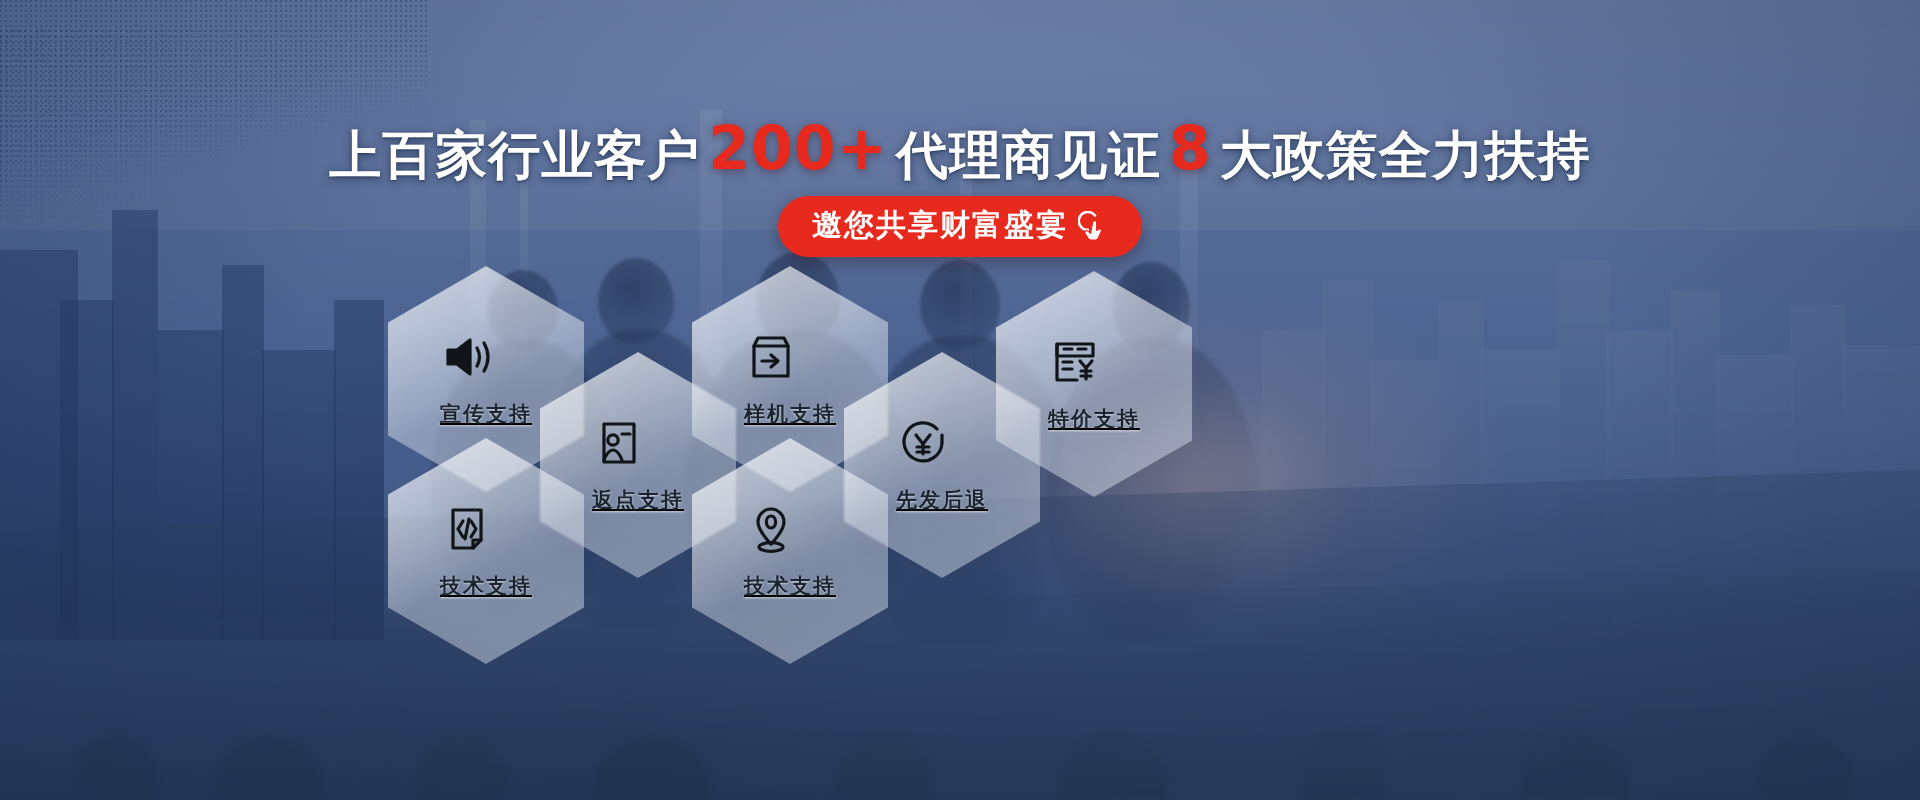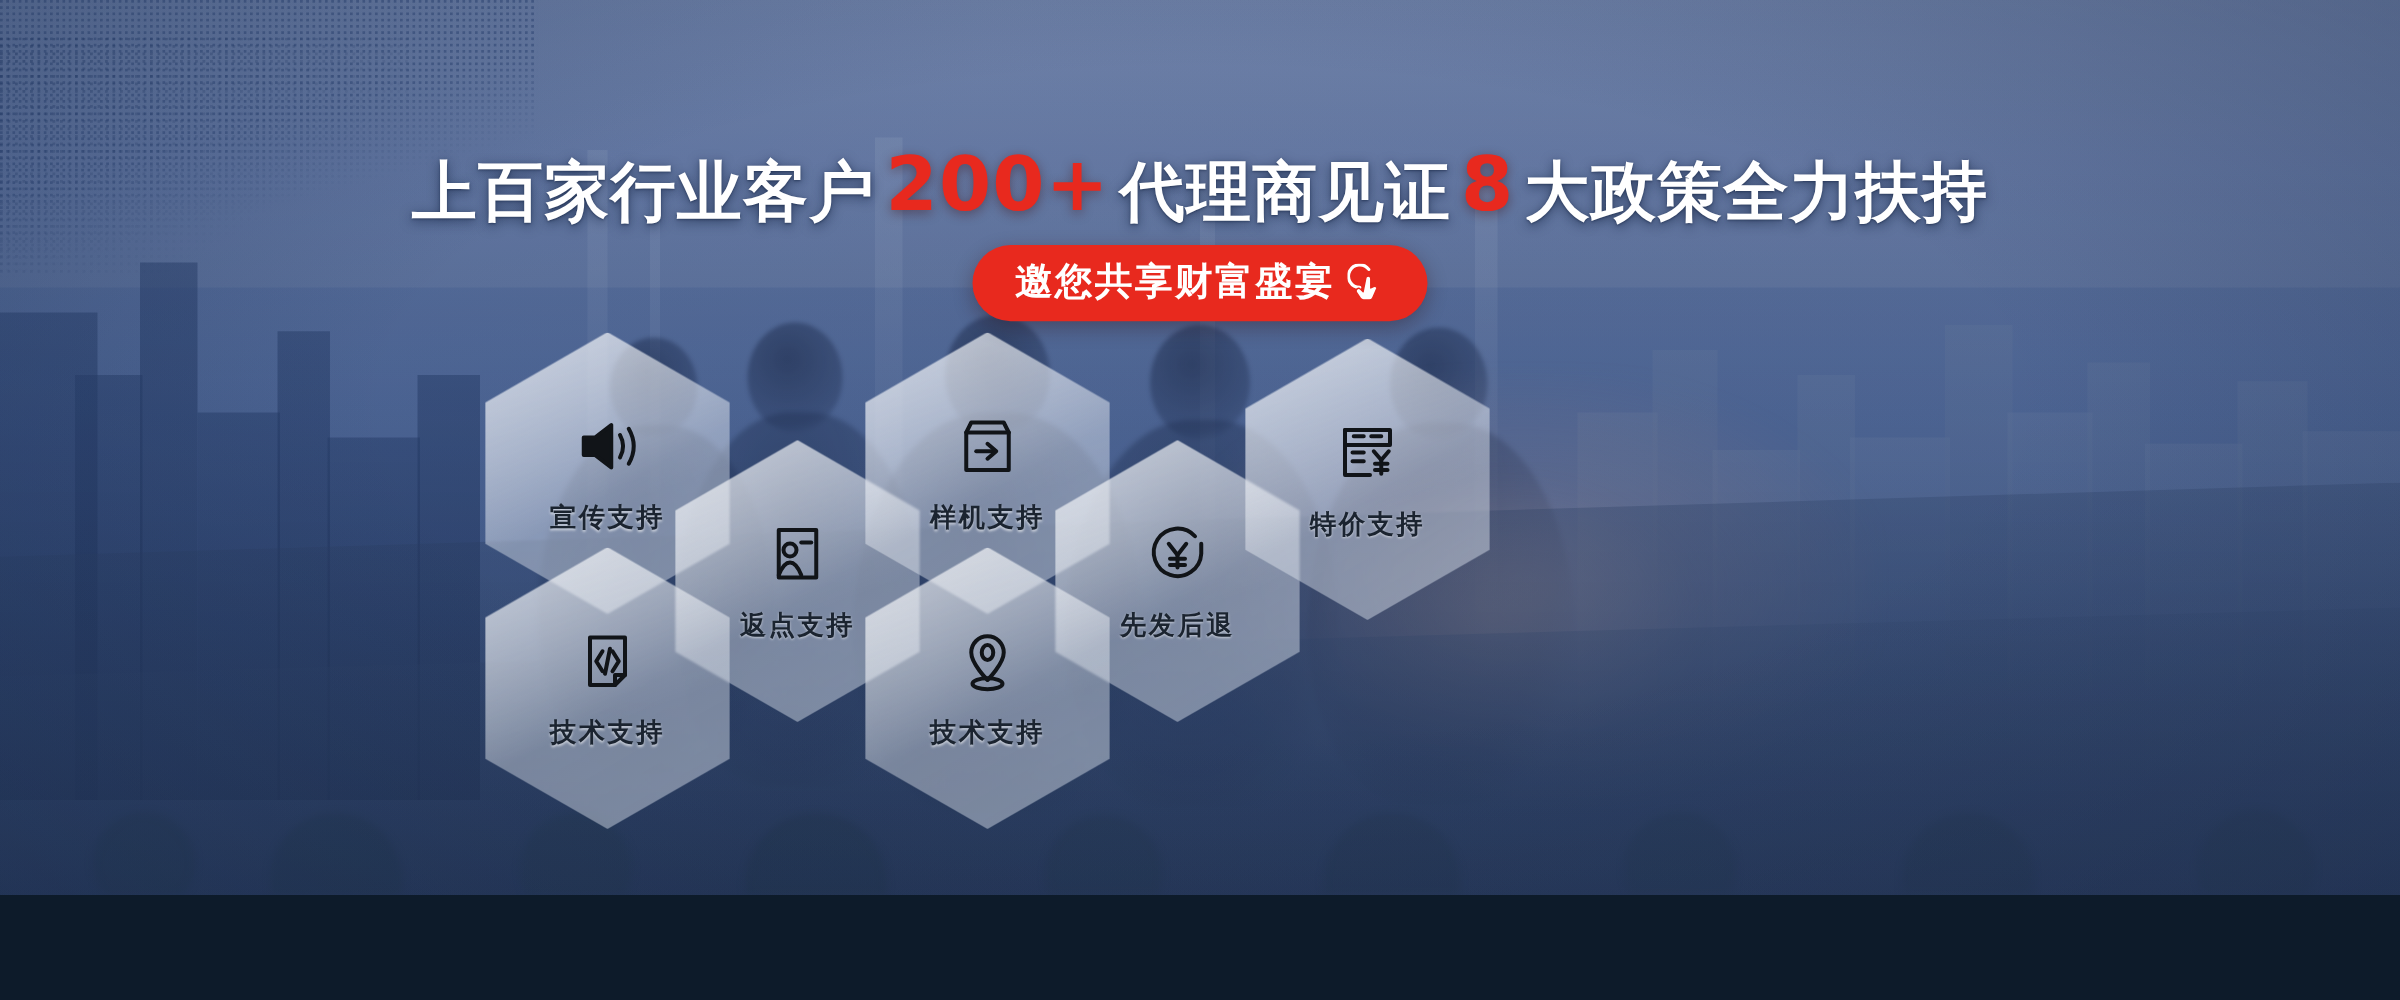--- a/index.html
+++ b/index.html
@@ -1,20 +1,20 @@
 <!DOCTYPE html>
 <html><head>
 <meta charset="utf-8">
 <style>
   html,body{margin:0;padding:0;background:#0d1b2a;}
   body{font-family:"Liberation Sans","DejaVu Sans",sans-serif;}
 
   .banner{
     position:relative;
-    width:1920px;height:716px;
+    width:1920px;height:800px;
     overflow:hidden;
     background:#5d7ba8;
   }
 
   
   .bg-base{
     position:absolute;inset:0;
     background:
       linear-gradient(180deg,#7d90b4 0%,#6e83ab 22%,#5b74a2 46%,#4d6796 70%,#41597f 100%);
   }
@@ -166,22 +166,22 @@
     cursor:pointer;
   }
   .hex::before{
     content:"";position:absolute;inset:0;
     clip-path:polygon(50% 0%,100% 25%,100% 75%,50% 100%,0% 75%,0% 25%);
     border:0;
     background:linear-gradient(160deg,rgba(255,255,255,.30),rgba(255,255,255,0) 60%);
     pointer-events:none;
   }
   .hex-inner{
-    display:flex;flex-direction:column;align-items:center;justify-content:center;
-    gap:16px;position:relative;z-index:2;
+    display:flex;flex-direction:column;justify-content:center;
+    gap:16px;position:relative;z-index:2;text-decoration:underline;
   }
   .hex-icon{
     width:54px;height:54px;display:block;
   }
   .hex-icon svg{display:block;width:54px;height:54px;}
   .hex-label{
     font-size:21px;font-weight:bold;color:#1b2430;letter-spacing:2px;
     text-shadow:0 1px 2px rgba(255,255,255,.6);
   }
 </style>

